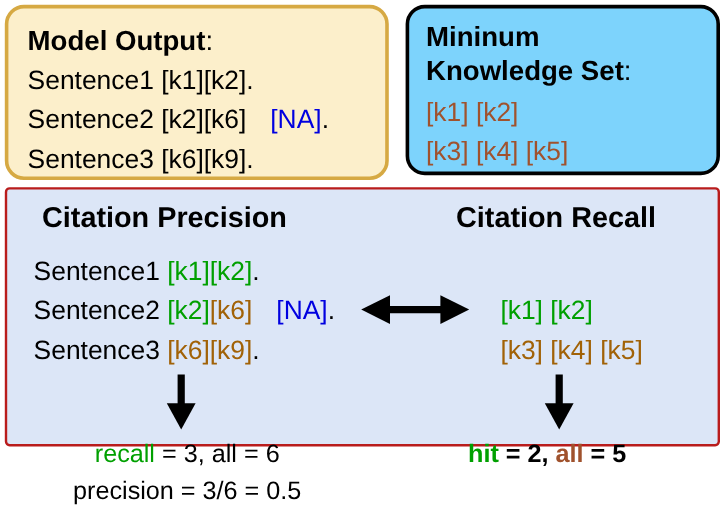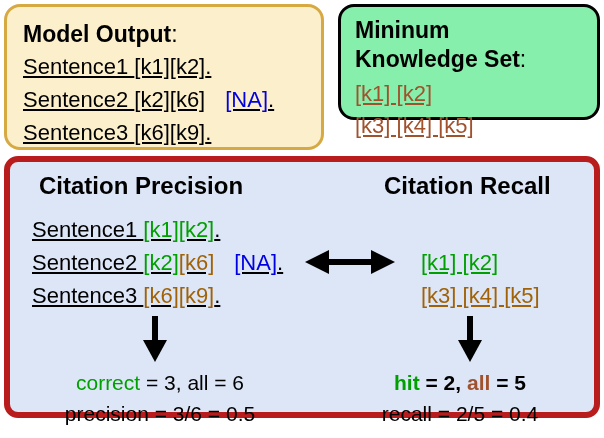--- a/index.html
+++ b/index.html
@@ -31,48 +31,47 @@
     box-sizing: border-box;
     background: #FCEFCB;
     border: 3px solid #D6A943;
     border-radius: 16px;
   }
   .box-knowledge-set {
     position: absolute;
     left: 338px;
     top: 4px;
     width: 262px;
-    height: 116px;
+    height: 142px;
     box-sizing: border-box;
-    background: #86efac;
+    background: #7dd3fc;
     border: 3px solid #000000;
     border-radius: 16px;
   }
 
   
   .panel-metrics {
     position: absolute;
     left: 4px;
     top: 156px;
     width: 596px;
-    height: 262px;
+    height: 216px;
     box-sizing: border-box;
     background: #DCE6F7;
-    border: 6px solid #b91c1c;
-    border-radius: 14px;
+    border: 2px solid #b91c1c;
+    border-radius: 4px;
   }
 
   
   .ln {
     position: absolute;
     white-space: pre;
     font-size: 22px;
     line-height: 22px;
     color: #000000;
-    text-decoration: underline;
   }
   .hd {
     position: absolute;
     white-space: pre;
     font-weight: bold;
     font-size: 23px;
     line-height: 23px;
     color: #000000;
   }
   .panel-title {
@@ -131,21 +130,21 @@
 
     <div class="ln" style="left:22px; top:90px;"><span>Sentence2 </span><span class="g">[k2]</span><span class="r">[k6]</span><span class="b">[NA]</span><span>.</span></div>
 
     <div class="ln" style="left:22px; top:123px;"><span>Sentence3 </span><span class="r">[k6][k9]</span><span>.</span></div>
 
     <svg class="arrow-svg" style="left:128px; top:152px;" width="34" height="50" viewBox="0 0 34 50">
       <line x1="17" y1="2" x2="17" y2="31" stroke="#000" stroke-width="6"></line>
       <polygon points="17,48 5,26 29,26" fill="#000"></polygon>
     </svg>
 
-    <div class="formula" style="left:0px; top:210px; width:300px;"><span class="g">correct</span><span> = 3, all = 6</span></div>
+    <div class="formula" style="left:0px; top:210px; width:300px;"><span class="g">recall</span><span> = 3, all = 6</span></div>
 
     <div class="formula" style="left:0px; top:241px; width:300px;"><span>precision = 3/6 = </span><span class="bold">0.5</span></div>
 
     <svg class="arrow-svg" style="left:294px; top:83px;" width="92" height="34" viewBox="0 0 92 34">
       <line x1="20" y1="17" x2="72" y2="17" stroke="#000" stroke-width="6"></line>
       <polygon points="1,17 25,5 25,29" fill="#000"></polygon>
       <polygon points="91,17 67,5 67,29" fill="#000"></polygon>
     </svg>
 
     <div class="panel-title" style="left:374px; top:12px;">Citation Recall</div>
@@ -153,16 +152,15 @@
     <div class="ln g" style="left:411px; top:90px;">[k1] [k2]</div>
     <div class="ln r" style="left:411px; top:123px;">[k3] [k4] [k5]</div>
 
     <svg class="arrow-svg" style="left:443px; top:152px;" width="34" height="50" viewBox="0 0 34 50">
       <line x1="17" y1="2" x2="17" y2="31" stroke="#000" stroke-width="6"></line>
       <polygon points="17,48 5,26 29,26" fill="#000"></polygon>
     </svg>
 
     <div class="formula" style="left:310px; top:210px; width:280px;font-weight:bold;"><span class="g">hit</span><span> = 2, </span><span class="o">all</span><span> = 5</span></div>
 
-    <div class="formula" style="left:310px; top:241px; width:280px;"><span>recall = 2/5 = </span><span class="bold">0.4</span></div>
 
   </div>
 </div>
 
 </body></html>

